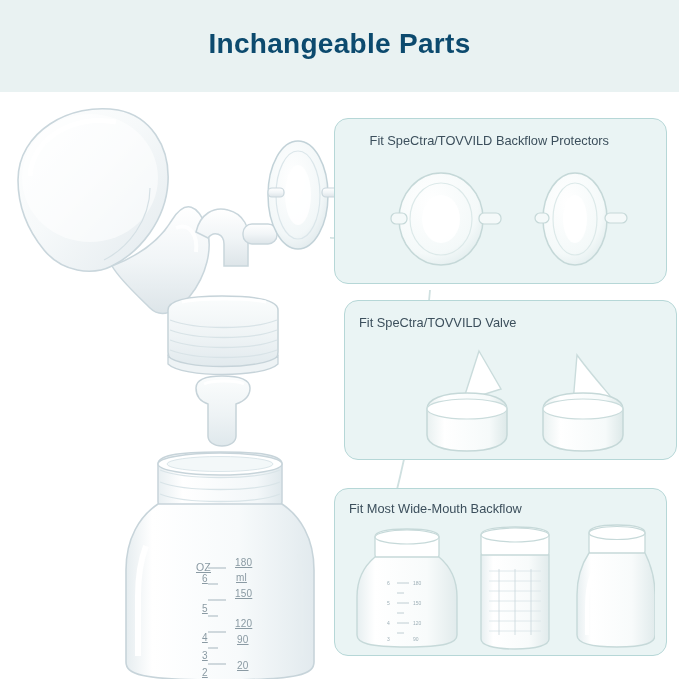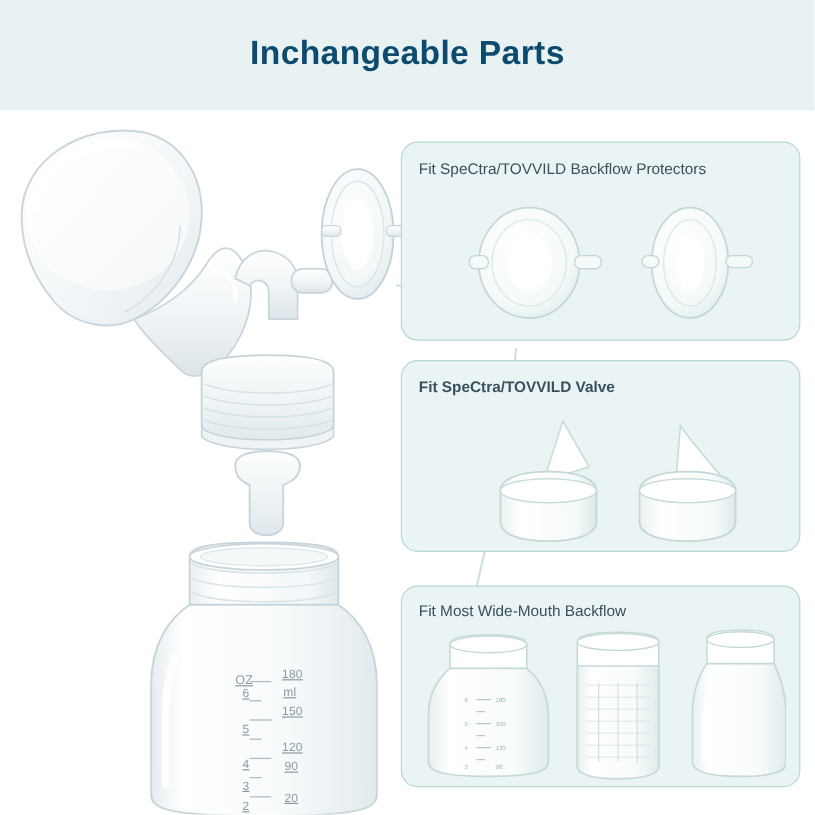--- a/index.html
+++ b/index.html
@@ -49,23 +49,23 @@
     box-sizing: border-box;
   }
   .panel-label {
     position: absolute;
     left: 14px;
     font-size: 12.8px;
     color: #3c4f5c;
     line-height: 16px;
     width: 260px;
   }
-  #panel-backflow { left: 334px; top: 118px; width: 333px; height: 166px; }
+  #panel-backflow { left: 334px; top: 118px; width: 333px; height: 166px; text-align: right; }
   #panel-backflow .panel-label { top: 14px; }
-  #panel-valve { left: 334px; top: 300px; width: 333px; height: 160px; font-weight: bold; }
+  #panel-valve { left: 344px; top: 300px; width: 333px; height: 160px; }
   #panel-valve .panel-label { top: 14px; }
   #panel-bottles { left: 334px; top: 488px; width: 333px; height: 168px; }
   #panel-bottles .panel-label { top: 12px; }
 
   
   .art { position: absolute; }
 
   
   .leader {
     position: absolute;

